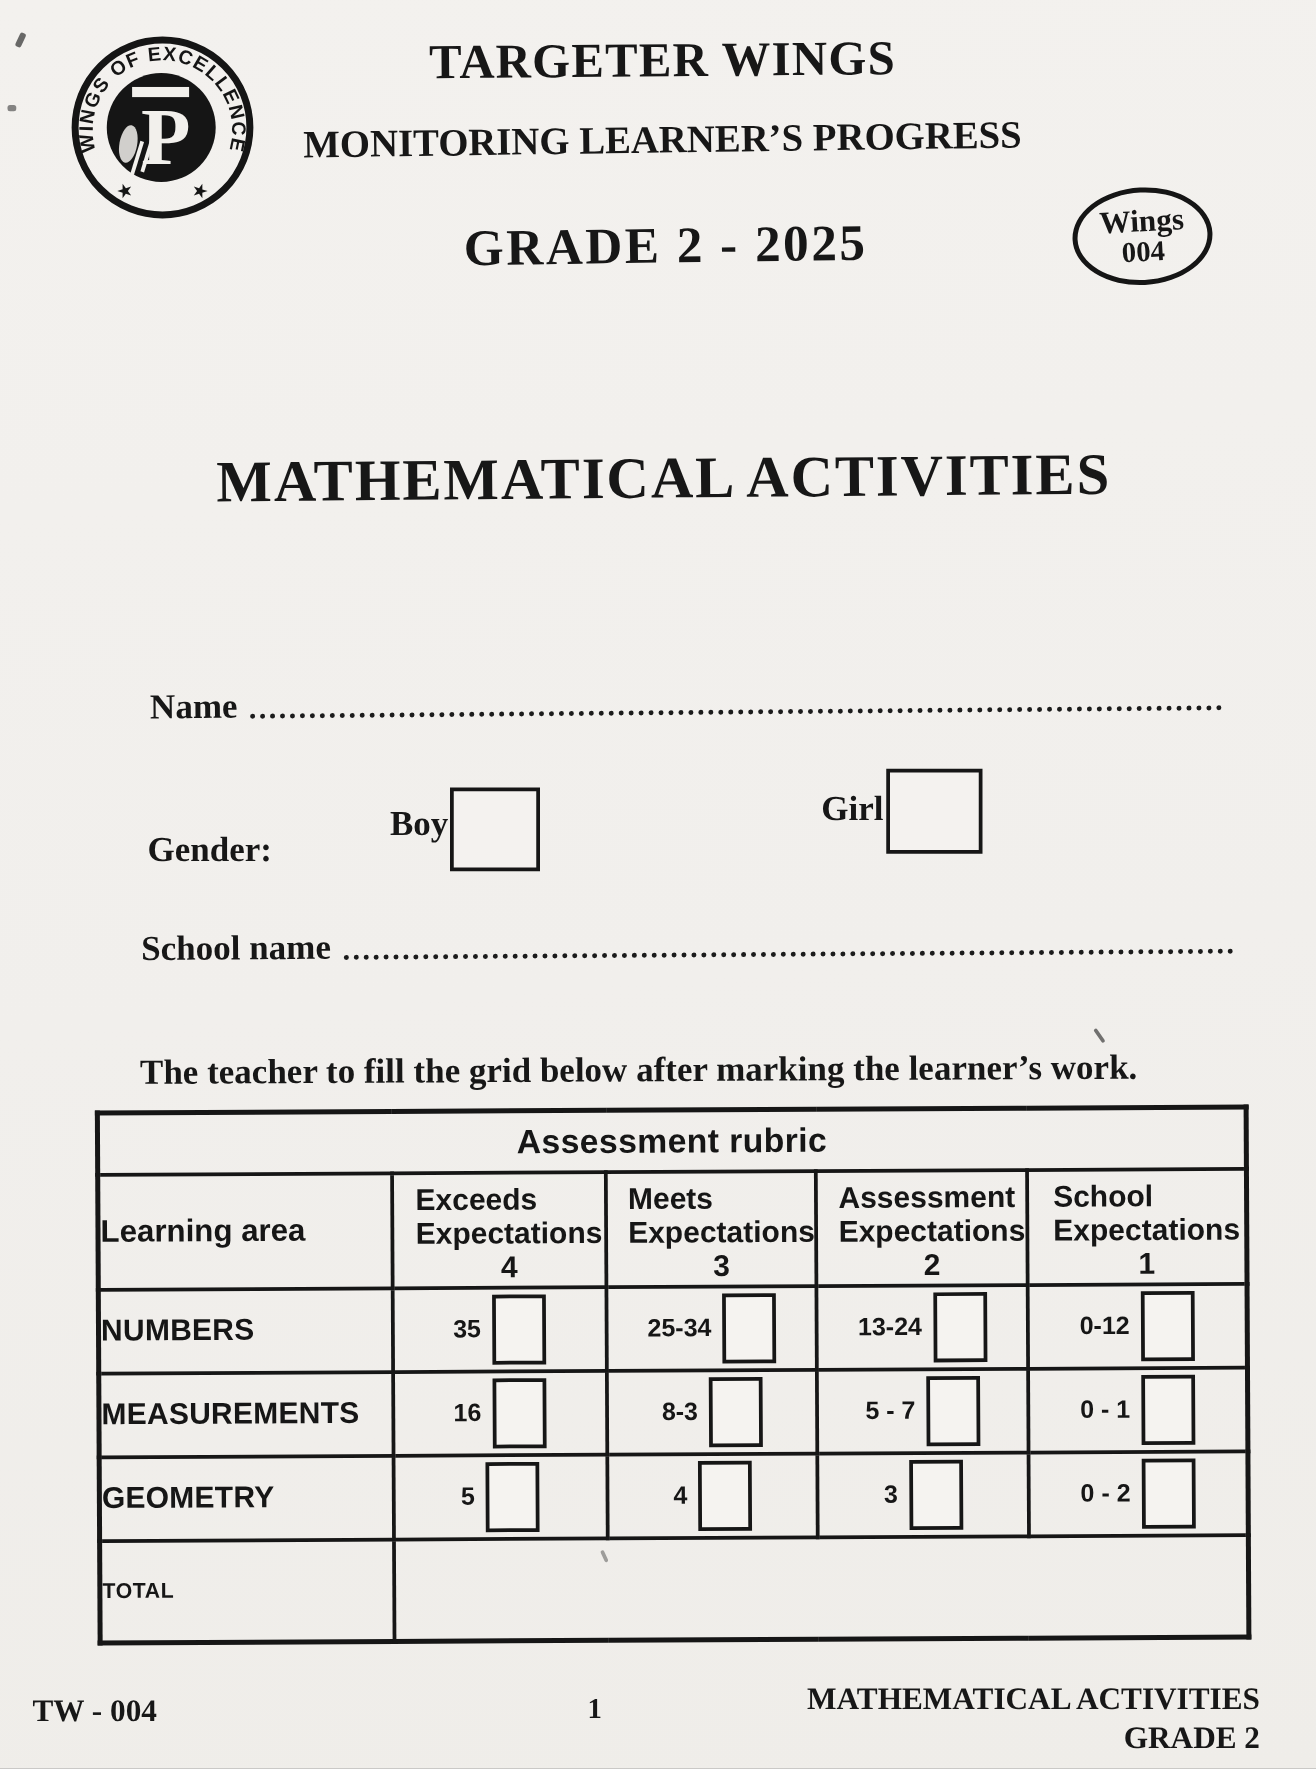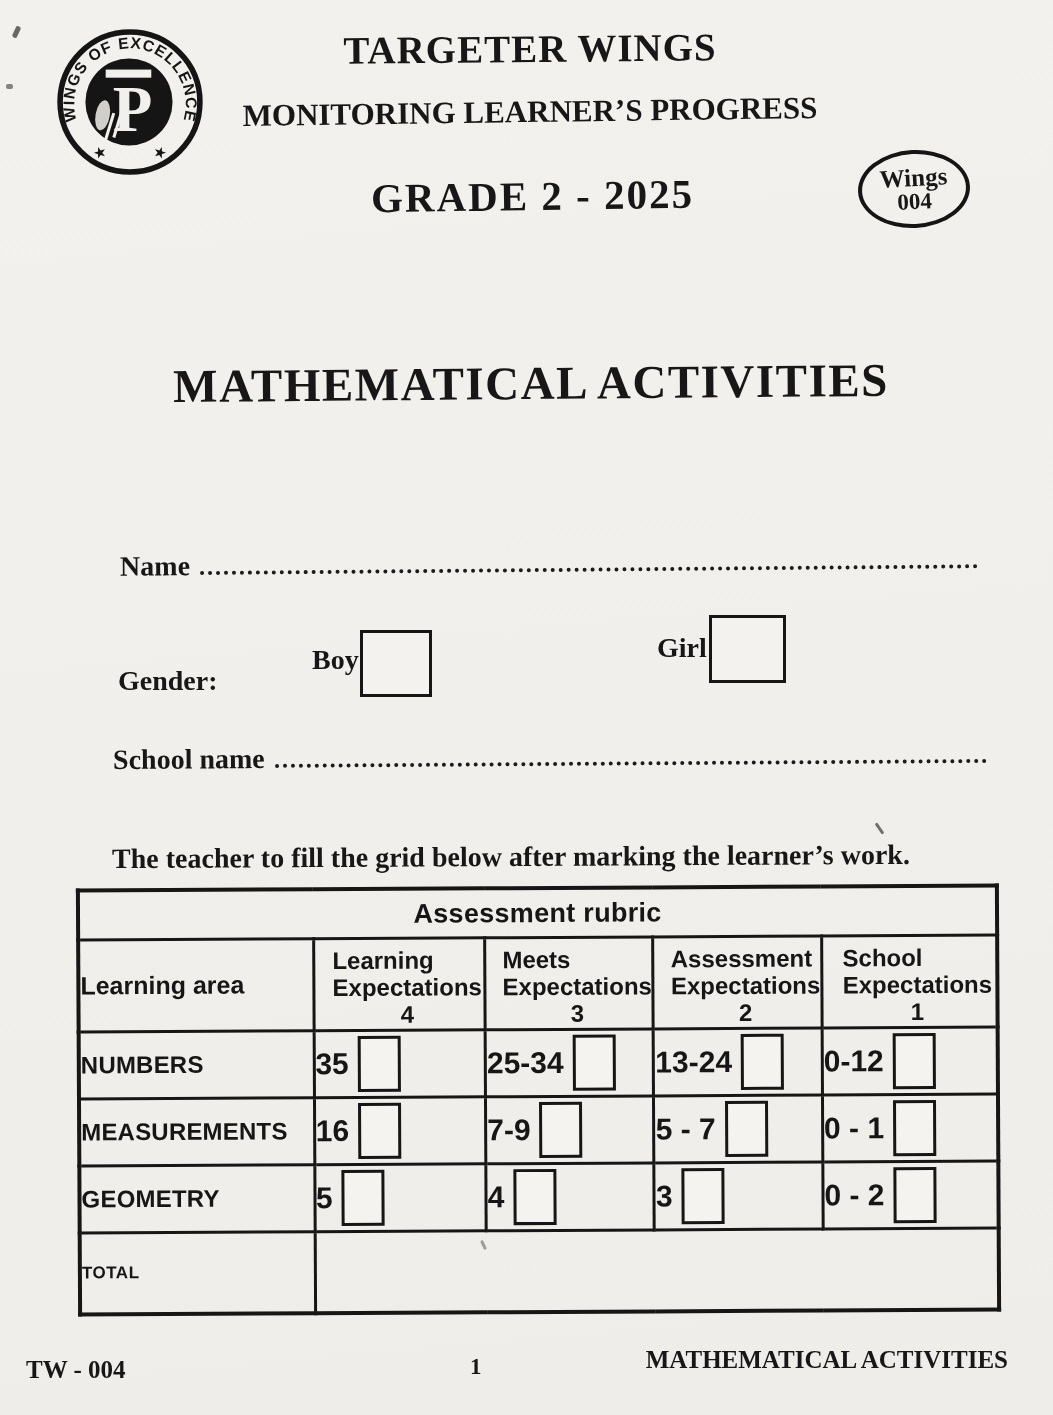--- a/index.html
+++ b/index.html
@@ -49,21 +49,21 @@
     font-family:"Liberation Sans", sans-serif;font-weight:bold;color:#161616;
     border:4px solid #161616;}
   table.rubric td, table.rubric th{border:3px solid #161616;padding:0;}
   .r-title-cell{height:46px;text-align:center;font-size:27px;letter-spacing:0.3px;}
   .r-head{height:92px;vertical-align:top;}
   .la-cell{vertical-align:middle;padding-left:14px;font-size:25px;text-align:left;}
   .lvl{display:inline-block;text-align:left;padding:8px 0 0 16px;font-size:24px;line-height:1.12;}
   .lvl .lvl-score{text-align:center;}
   .area-cell{height:64px;vertical-align:middle;padding-left:14px;font-size:24px;letter-spacing:0.2px;}
   .range-cell{height:64px;vertical-align:middle;}
-  .score{display:flex;align-items:center;justify-content:flex-start;gap:9px;font-size:30px;}
+  .score{display:flex;align-items:center;justify-content:center;gap:9px;font-size:20px;}
   .scorebox{width:37px;height:50px;border:3px solid #161616;background:#f5f3f0;flex:0 0 auto;}
   .total-cell{height:78px;vertical-align:middle;padding-left:14px;font-size:17px;letter-spacing:0.5px;}
   
   .f-left{left:26px;top:1356px;font-size:25px;font-weight:bold;}
   .f-center{left:470px;top:1354px;font-size:23px;font-weight:bold;}
   .f-right{right:45px;top:1344px;text-align:right;font-weight:bold;font-size:25px;line-height:1.25;}
   
   .speck{background:#3a3a3a;border-radius:2px;}
   .sp1{left:14px;top:26px;width:5px;height:12px;transform:rotate(25deg);opacity:.75;}
   .sp2{left:6px;top:84px;width:7px;height:5px;opacity:.6;}
@@ -138,21 +138,21 @@
           <col style="width:19.6%">
       </colgroup>
       <tbody>
           <tr>
         <td class="r-title-cell" colspan="5">Assessment rubric</td>
       </tr>
       <tr class="r-head">
         <th class="la-cell">Learning area</th>
         <th>
           <div class="lvl">
-            <div>Learning</div>
+            <div>Exceeds</div>
             <div>Expectations</div>
             <div class="lvl-score">4</div>
           </div>
         </th>
         <th>
           <div class="lvl">
             <div>Meets</div>
             <div>Expectations</div>
             <div class="lvl-score">3</div>
           </div>
@@ -204,21 +204,21 @@
       <tr>
         <td class="area-cell">MEASUREMENTS</td>
         <td class="range-cell">
               <div class="score">
                 <span>16</span>
                 <span class="scorebox"></span>
               </div>
             </td>
         <td class="range-cell">
               <div class="score">
-                <span>7-9</span>
+                <span>8-3</span>
                 <span class="scorebox"></span>
               </div>
             </td>
         <td class="range-cell">
               <div class="score">
                 <span>5 - 7</span>
                 <span class="scorebox"></span>
               </div>
             </td>
         <td class="range-cell">
@@ -262,15 +262,16 @@
         <td colspan="4"></td>
       </tr>
     </tbody>
       </table>
   </div>
 
   <div class="abs f-left">TW - 004</div>
   <div class="abs f-center">1</div>
   <div class="abs f-right">
     <div>MATHEMATICAL ACTIVITIES</div>
+    <div>GRADE 2</div>
   </div>
 
 </div>
 
 </body></html>

